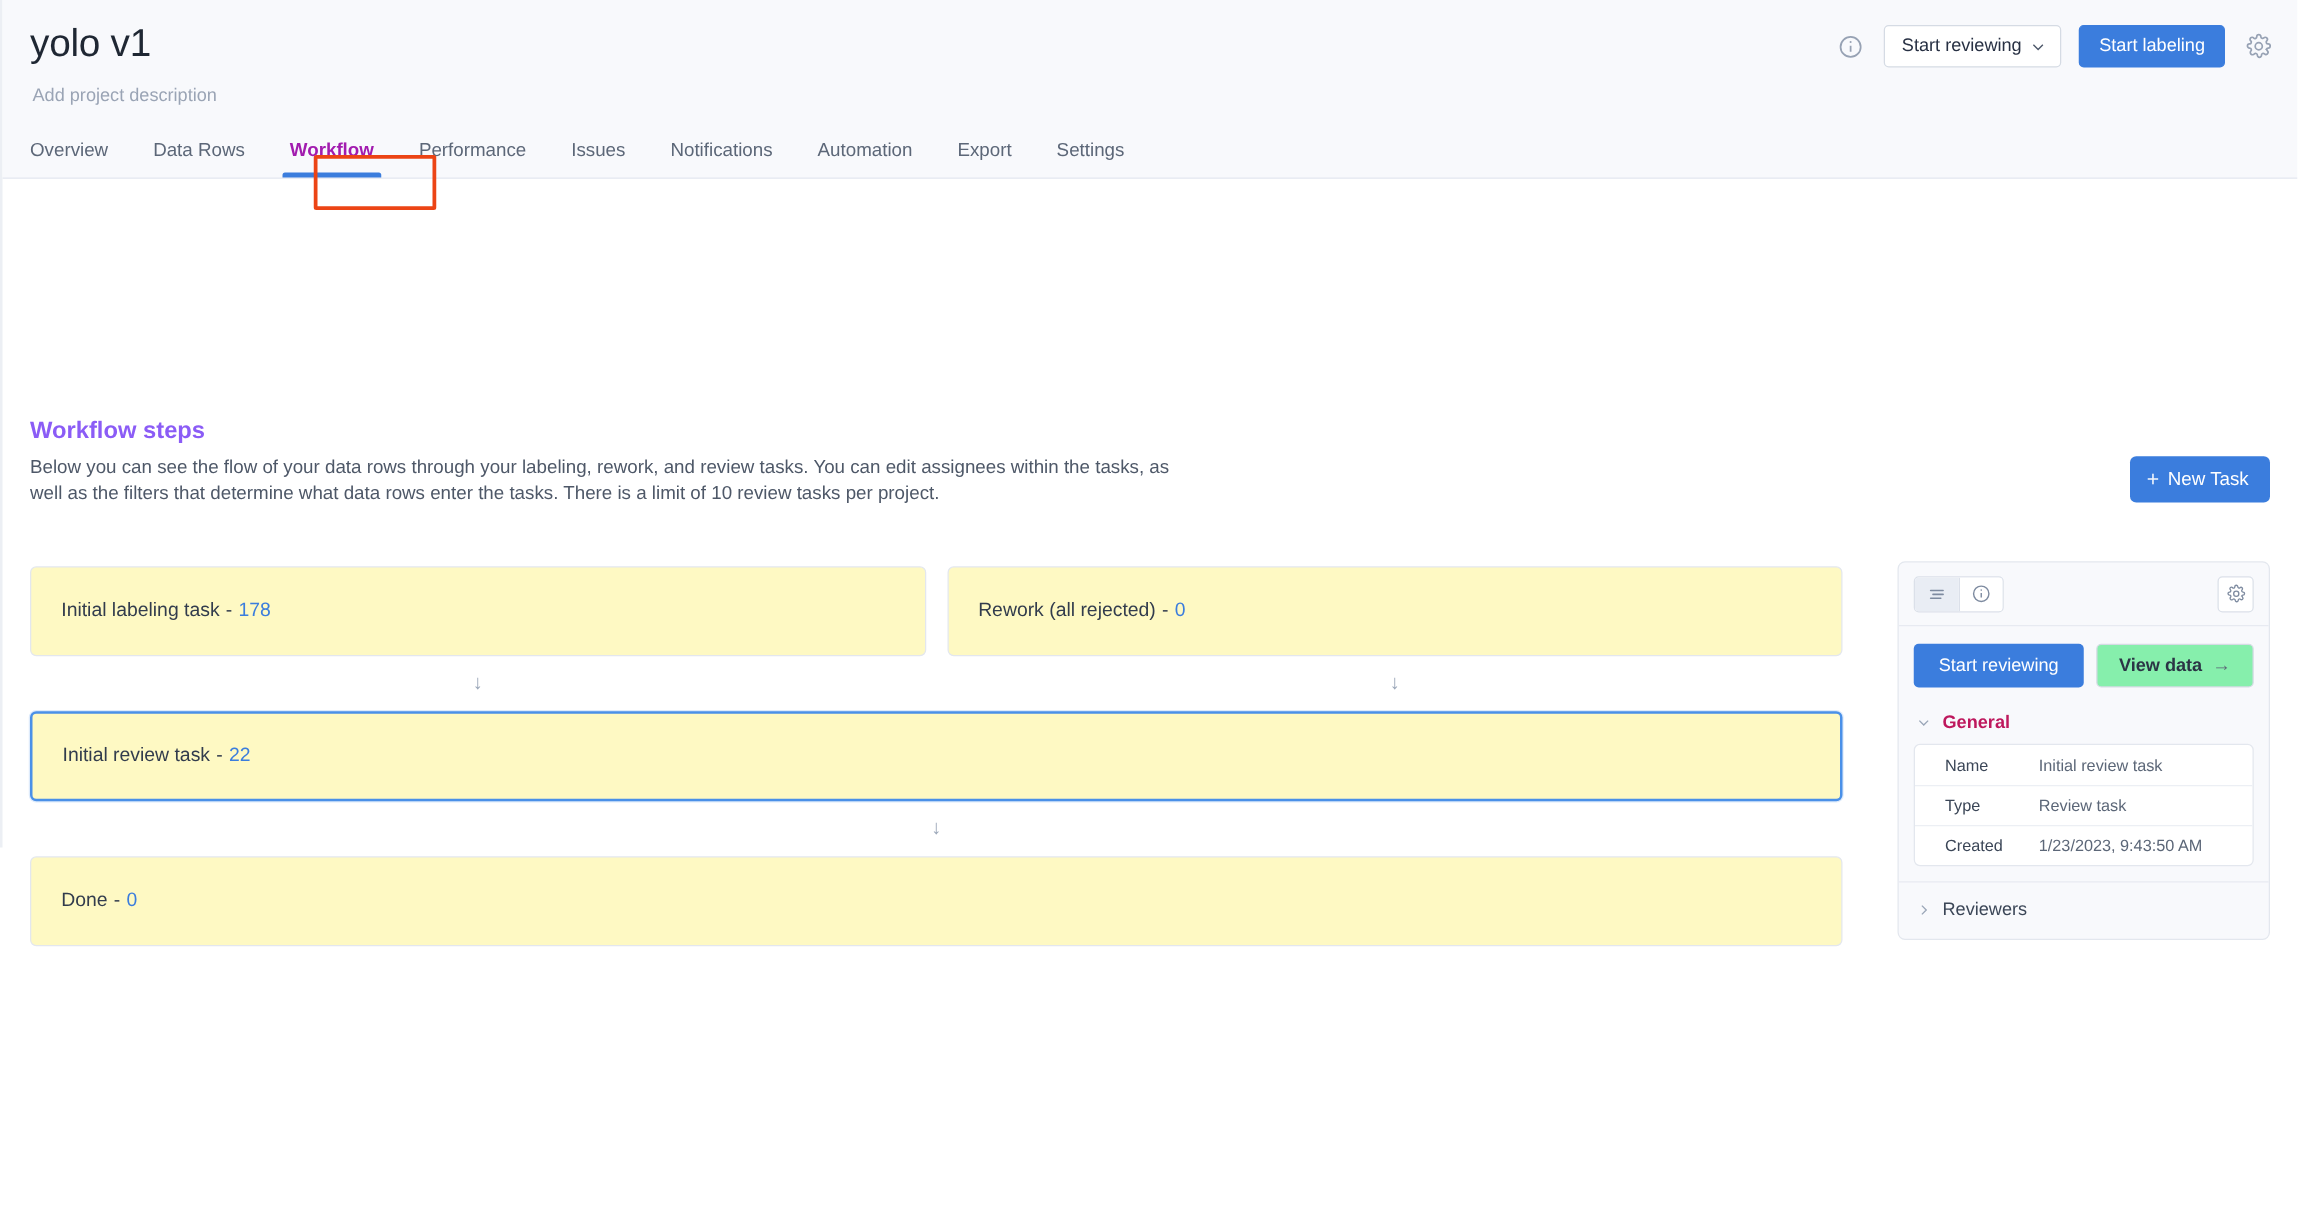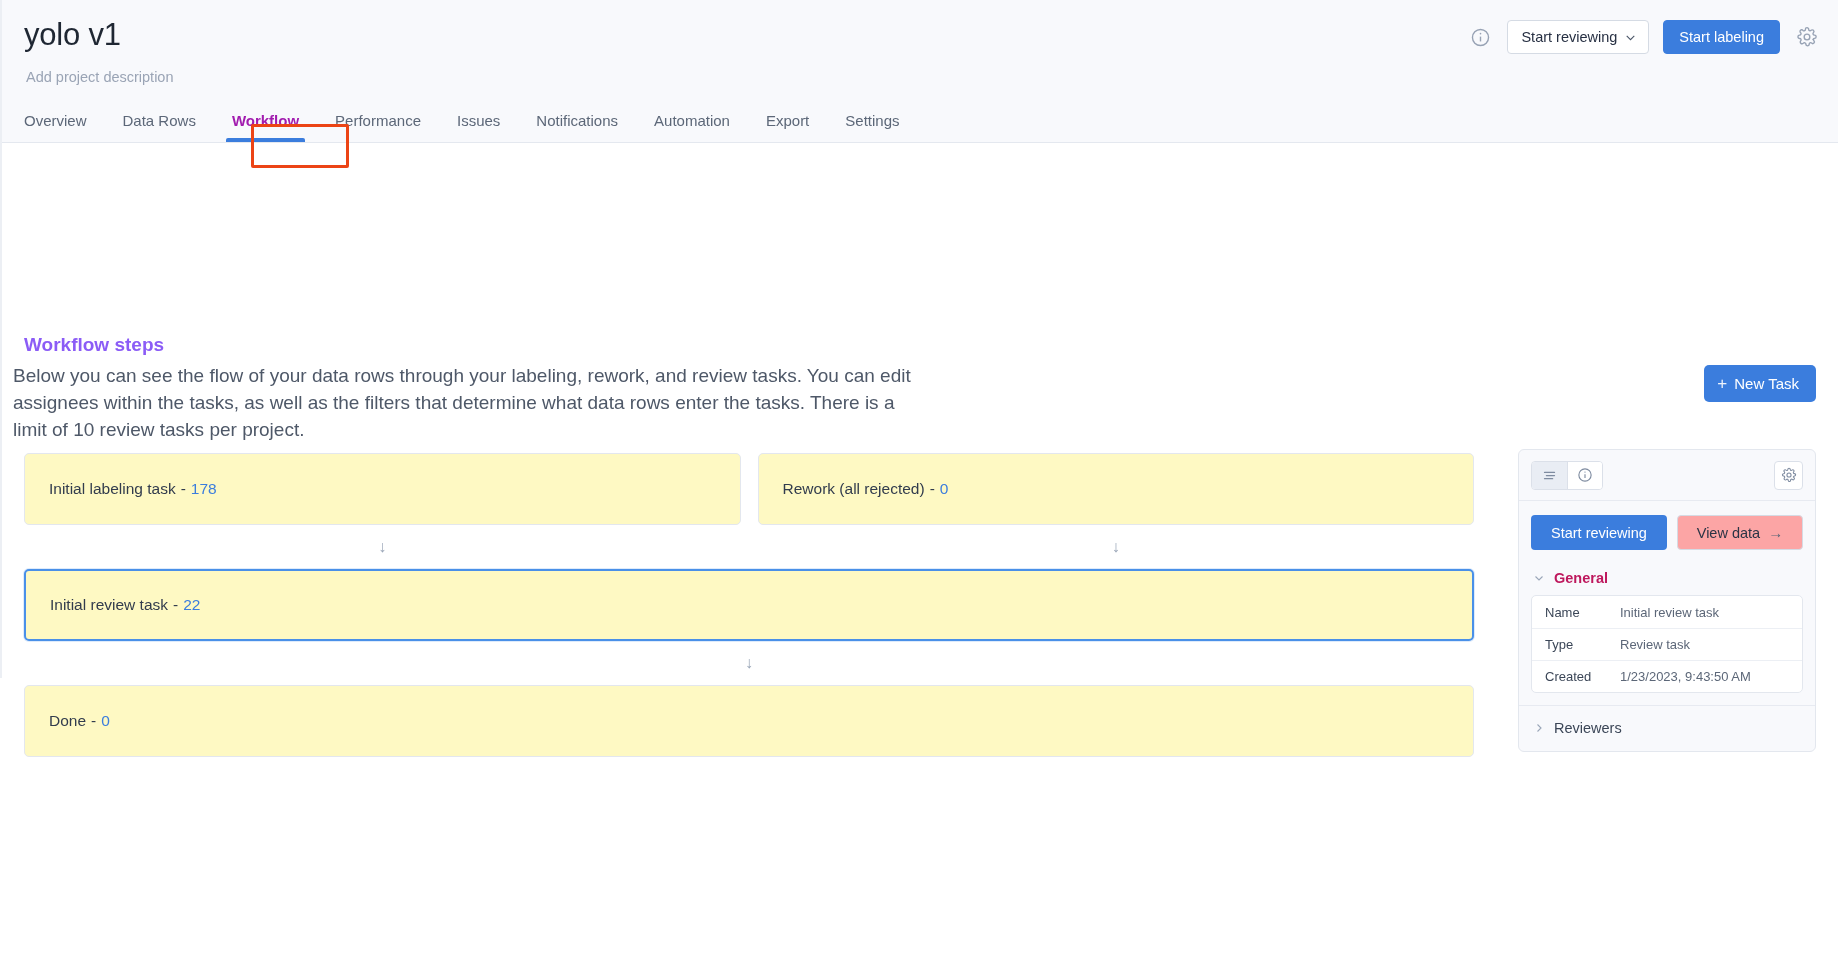--- a/index.html
+++ b/index.html
@@ -126,23 +126,23 @@
 
   .section-title {
     position: absolute;
     left: 22px; top: 191px;
     font-size: 19px;
     color: #8b5cf6;
     font-weight: 700;
   }
   .section-desc {
     position: absolute;
-    left: 11px; top: 220px;
+    left: 22px; top: 220px;
     width: 920px;
-    font-size: 19px;
+    font-size: 15px;
     line-height: 1.42;
     color: #4e5868;
   }
 
   .new-task-btn {
     position: absolute;
     right: 22px; top: 222px;
     height: 37px;
     padding: 0 17px 0 13px;
     background: #3b7ddd;
@@ -244,28 +244,28 @@
     border: none;
     border-radius: 4px;
     color: #fff;
     font-size: 14.5px;
     font-family: "Liberation Sans", sans-serif;
     cursor: pointer;
   }
   .sp-btn-ghost {
     height: 35px;
     flex: 1;
-    background: #fca5a5;
+    background: #86efac;
     border: 1px solid #d5dbe4;
     border-radius: 4px;
     color: #2b3445;
     font-size: 14.5px;
     font-family: "Liberation Sans", sans-serif;
     cursor: pointer;
-    display: flex; align-items: center; justify-content: center; gap: 8px;
+    display: flex; align-items: center; justify-content: center; gap: 8px; font-weight: bold;
   }
   .arrow-right { color: #5c6778; font-size: 15px; }
 
   .sp-section-head {
     display: flex; align-items: center; gap: 9px;
     padding: 6px 12px 9px 14px;
     font-size: 14.5px;
     font-weight: 700;
     color: #be185d;
     cursor: pointer;
@@ -280,21 +280,21 @@
     overflow: hidden;
   }
   .sp-tr {
     display: flex;
     height: 32px;
     align-items: center;
     padding: 0 0 0 13px;
     font-size: 13px;
   }
   .sp-tr + .sp-tr { border-top: 1px solid #eceff4; }
-  .sp-key { width: 75px; color: #3b4657; }
+  .sp-key { width: 75px; color: #3b4657; margin-left: 11px; }
   .sp-val { color: #5c6778; }
 
   .sp-divider { height: 1px; background: #e7eaf1; }
   .sp-section-head.collapsed {
     font-weight: 400;
     color: #3b4657;
     padding: 14px 12px 15px 14px;
     font-size: 14.5px;
   }
 </style>

